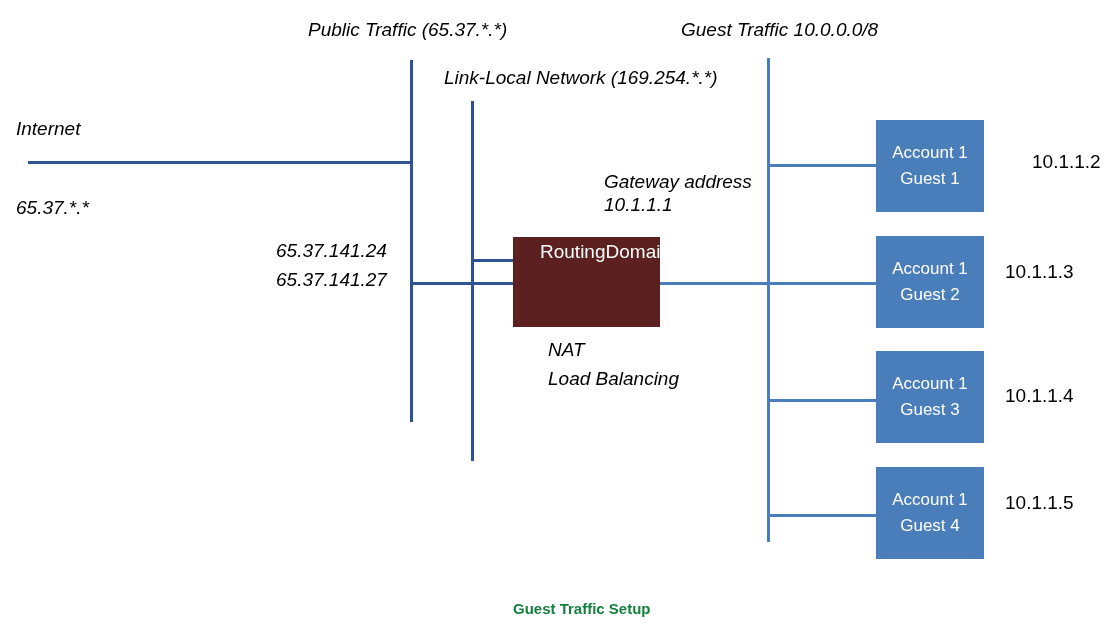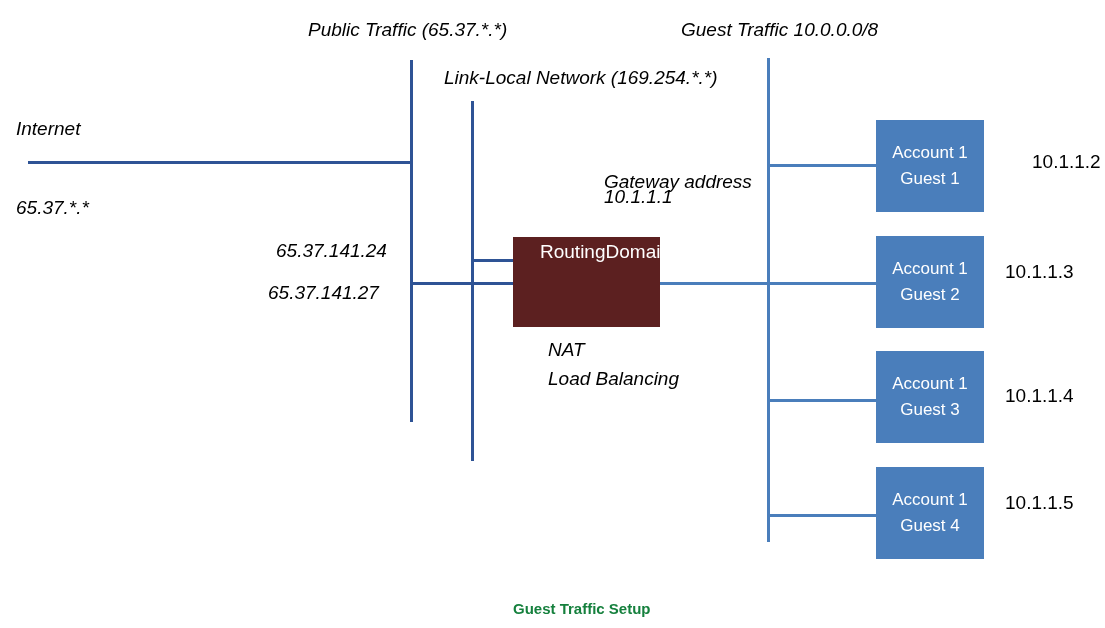--- a/index.html
+++ b/index.html
@@ -105,40 +105,40 @@
   <div class="label" style="left:16px; top:195px;">65.37.*.*</div>
 
   <div class="vline" style="left:410px; top:60px; height:362px;"></div>
 
   <div class="vline" style="left:471px; top:101px; height:360px;"></div>
 
   <div class="vline-light" style="left:767px; top:58px; height:484px;"></div>
 
   <div class="label" style="left:276px; top:238px;">65.37.141.24</div>
 
-  <div class="label" style="left:268px; top:267px;margin-top:13px;">65.37.141.27</div>
+  <div class="label" style="left:276px; top:267px;">65.37.141.27</div>
 
   <div class="hline" style="left:471px; top:259px; width:44px;"></div>
 
   <div class="hline" style="left:410px; top:282px; width:105px;"></div>
 
   <div class="hline-light" style="left:659px; top:282px; width:219px;"></div>
 
   <div class="router-box" style="left:513px; top:237px; width:147px; height:90px;">
     <span>Routing</span>
     <span>Domain</span>
   </div>
 
   <div class="label" style="left:548px; top:337px;">NAT</div>
 
   <div class="label" style="left:548px; top:366px;">Load Balancing</div>
 
   <div class="label" style="left:604px; top:169px;">Gateway address</div>
 
-  <div class="label" style="left:604px; top:184px;">10.1.1.1</div>
+  <div class="label" style="left:604px; top:192px;">10.1.1.1</div>
 
   <div class="hline-light" style="left:767px; top:164px; width:111px;"></div>
 
   <div class="hline-light" style="left:767px; top:399px; width:111px;"></div>
 
   <div class="hline-light" style="left:767px; top:514px; width:111px;"></div>
 
   <div class="guest-box" style="left:876px; top:120px;">
     <span>Account 1</span>
     <span>Guest 1</span>

